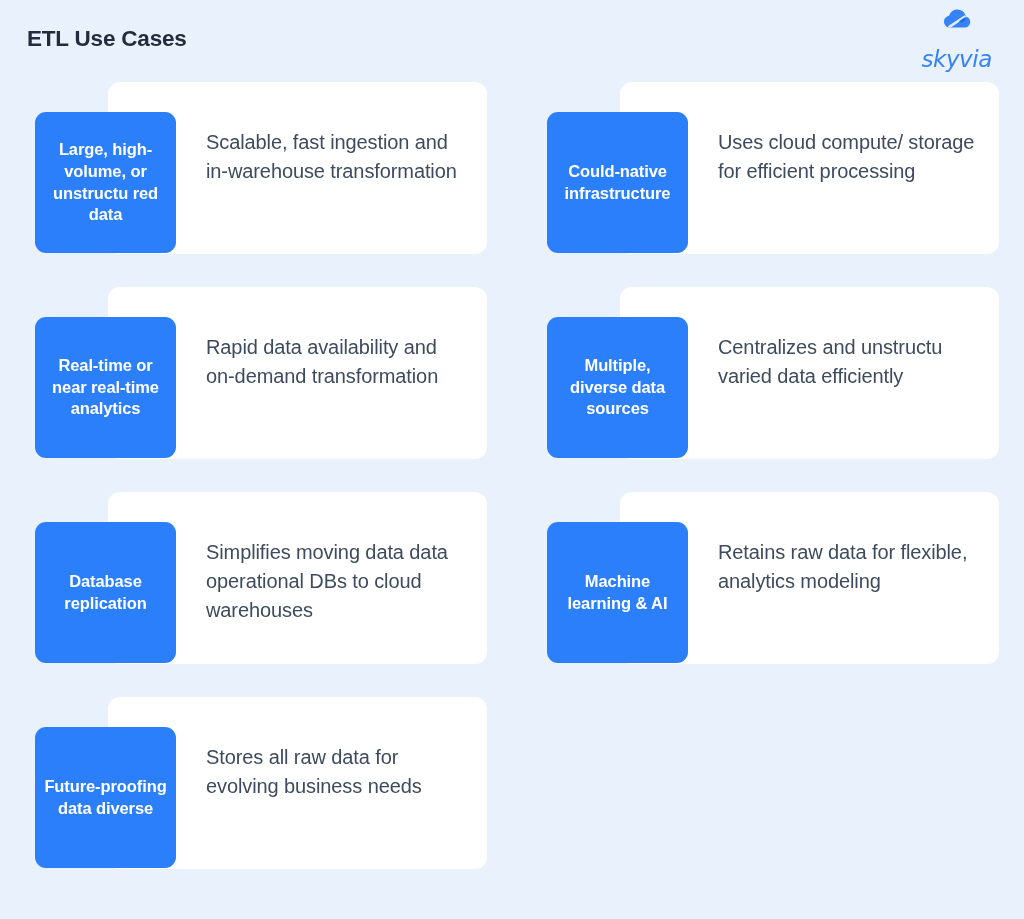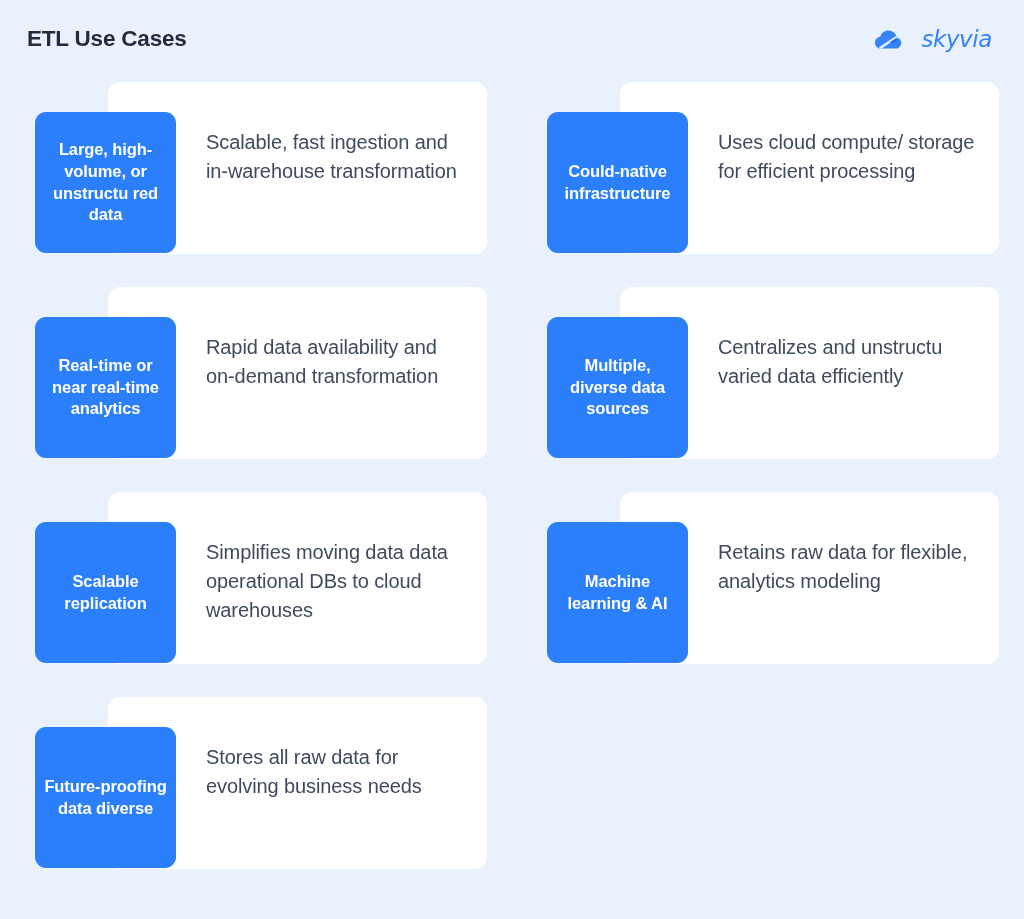--- a/index.html
+++ b/index.html
@@ -35,20 +35,21 @@
     font-weight: 700;
     color: #232c3d;
     letter-spacing: -0.2px;
     line-height: 1;
   }
 
   .logo {
     display: flex;
     align-items: center;
     gap: 19px;
+    flex-direction: column;
   }
 
   .logo-mark {
     width: 28px;
     height: 21px;
     display: block;
   }
 
   .logo-word {
     font-family: "DejaVu Sans", sans-serif;
@@ -183,21 +184,21 @@
         <span class="badge-label">Multiple, diverse data sources</span>
       </div>
       <div class="card-desc">Centralizes and unstructu varied data efficiently</div>
     </div>
   </div>
 
   <div class="row">
     <div class="col">
       <div class="card-panel"></div>
       <div class="card-badge">
-        <span class="badge-label">Scalable replication</span>
+        <span class="badge-label">Database replication</span>
       </div>
       <div class="card-desc">Simplifies moving data data operational DBs to cloud warehouses</div>
     </div>
     <div class="col">
       <div class="card-panel"></div>
       <div class="card-badge">
         <span class="badge-label">Machine learning &amp; AI</span>
       </div>
       <div class="card-desc">Retains raw data for flexible, analytics modeling</div>
     </div>

